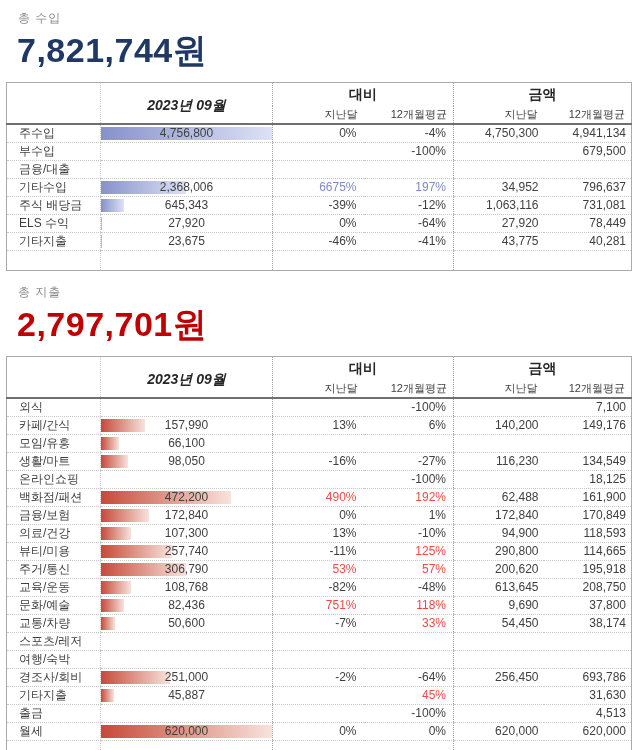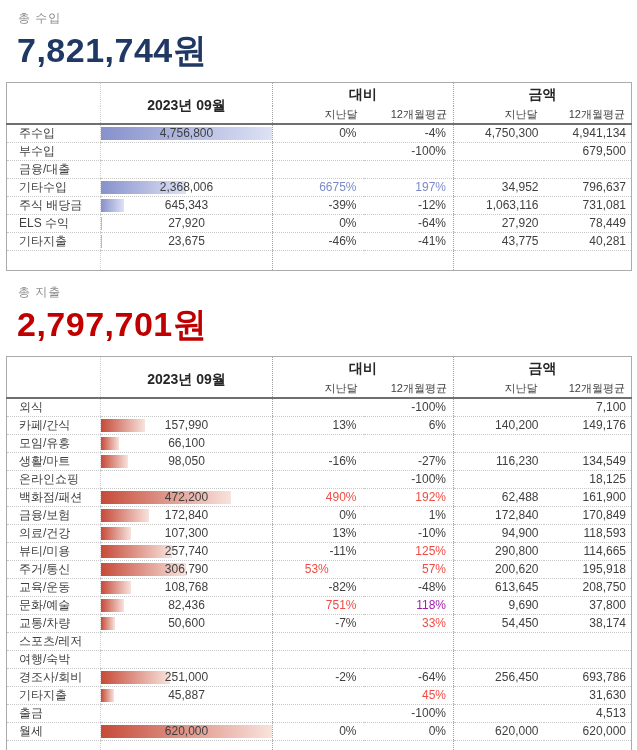--- a/index.html
+++ b/index.html
@@ -18,21 +18,21 @@
     border-collapse:collapse;table-layout:fixed;
     width:625px;margin:8px 0 0 6px;
     border:1px solid #ababab;
   }
   th,td{
     font-size:12px;padding:0 4px;height:17px;line-height:17px;
     white-space:nowrap;overflow:hidden;box-sizing:border-box;
   }
   
   tr.h1 th{font-size:14px;font-weight:bold;color:#262626;height:23px;line-height:23px;vertical-align:middle;text-align:center;}
-  th.month{border-left:1px dotted #cfcfcf;vertical-align:top;padding-top:4px;}
+  th.month{border-left:1px dotted #cfcfcf;vertical-align:top;padding-top:4px;font-style:italic;}
   tr.h2 th{font-size:11px;font-weight:normal;color:#3f3f3f;text-align:right;height:17px;line-height:17px;padding-right:6px;}
   tr.h2 th, th[rowspan]{border-bottom:2px solid #6f6f6f;}
   .sep{border-left:1px dotted #a3a3a3;}
   
   td{border-bottom:1px dotted #c8c8c8;}
   td.lbl{text-align:left;padding-left:12px;}
   td.val{border-left:1px dotted #cfcfcf;text-align:center;position:relative;padding:0;}
   td.pct,td.pct2{text-align:right;padding-right:7px;}
   td.pct{border-left:1px dotted #a3a3a3;}
   td.amt,td.amt2{text-align:right;padding-right:5px;}
@@ -236,38 +236,38 @@
           <td class="lbl">뷰티/미용</td>
           <td class="val"><div class="bar" style="width: 41.6%; background: linear-gradient(to right, rgb(198, 74, 56), rgb(248, 227, 221));"></div><span class="num">257,740</span></td>
           <td class="pct">-11%</td>
           <td class="pct2" style="color: rgb(238, 76, 68);">125%</td>
           <td class="amt">290,800</td>
           <td class="amt2">114,665</td>
         </tr>
         <tr>
           <td class="lbl">주거/통신</td>
           <td class="val"><div class="bar" style="width: 49.5%; background: linear-gradient(to right, rgb(198, 74, 56), rgb(248, 227, 221));"></div><span class="num">306,790</span></td>
-          <td class="pct" style="color: rgb(238, 76, 68); text-align: center;">53%</td>
+          <td class="pct" style="color: rgb(238, 76, 68);">53%</td>
           <td class="pct2" style="color: rgb(238, 76, 68);">57%</td>
           <td class="amt">200,620</td>
           <td class="amt2">195,918</td>
         </tr>
         <tr>
           <td class="lbl">교육/운동</td>
           <td class="val"><div class="bar" style="width: 17.5%; background: linear-gradient(to right, rgb(198, 74, 56), rgb(248, 227, 221));"></div><span class="num">108,768</span></td>
           <td class="pct">-82%</td>
           <td class="pct2">-48%</td>
           <td class="amt">613,645</td>
           <td class="amt2">208,750</td>
         </tr>
         <tr>
           <td class="lbl">문화/예술</td>
           <td class="val"><div class="bar" style="width: 13.3%; background: linear-gradient(to right, rgb(198, 74, 56), rgb(248, 227, 221));"></div><span class="num">82,436</span></td>
           <td class="pct" style="color: rgb(238, 76, 68);">751%</td>
-          <td class="pct2" style="color: #a21caf;">118%</td>
+          <td class="pct2" style="color: #ef4444;">118%</td>
           <td class="amt">9,690</td>
           <td class="amt2">37,800</td>
         </tr>
         <tr>
           <td class="lbl">교통/차량</td>
           <td class="val"><div class="bar" style="width: 8.2%; background: linear-gradient(to right, rgb(198, 74, 56), rgb(248, 227, 221));"></div><span class="num">50,600</span></td>
           <td class="pct">-7%</td>
           <td class="pct2" style="color: rgb(238, 76, 68);">33%</td>
           <td class="amt">54,450</td>
           <td class="amt2">38,174</td>

